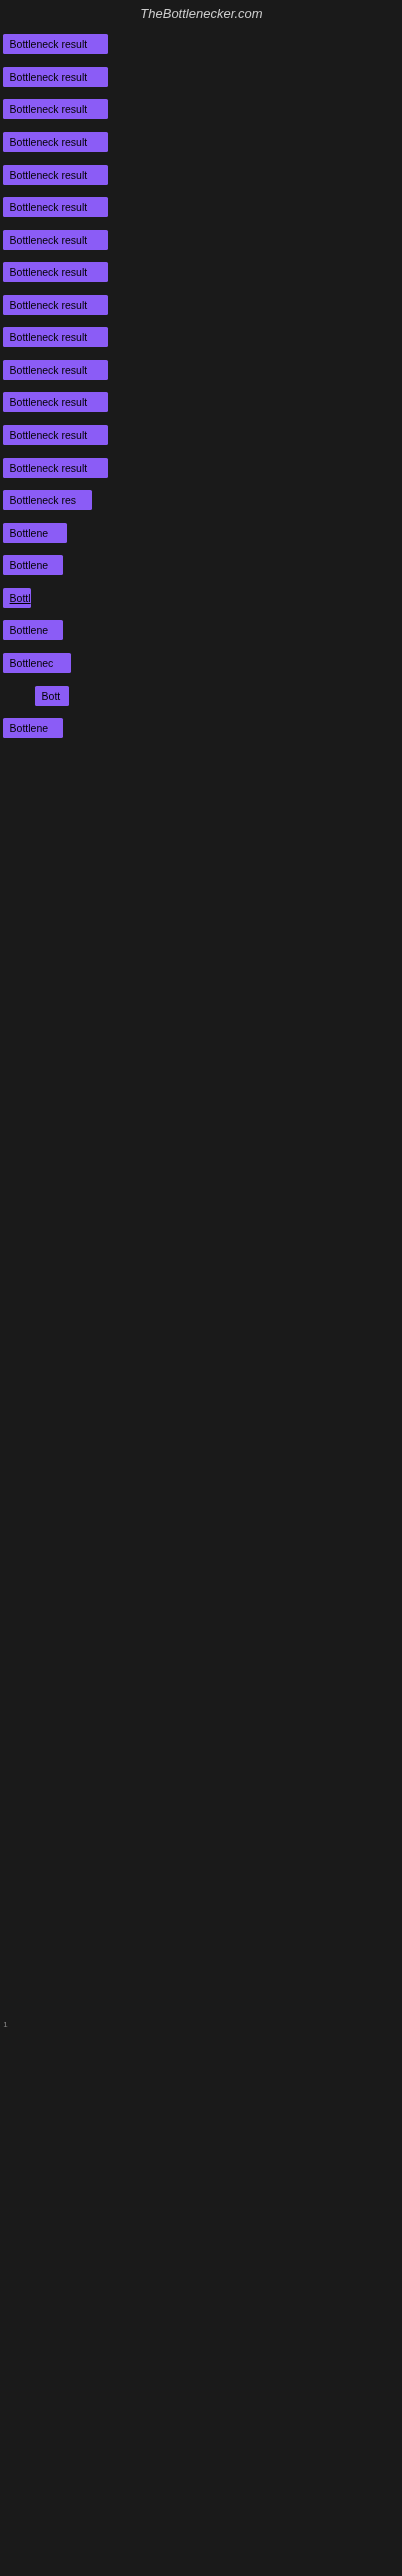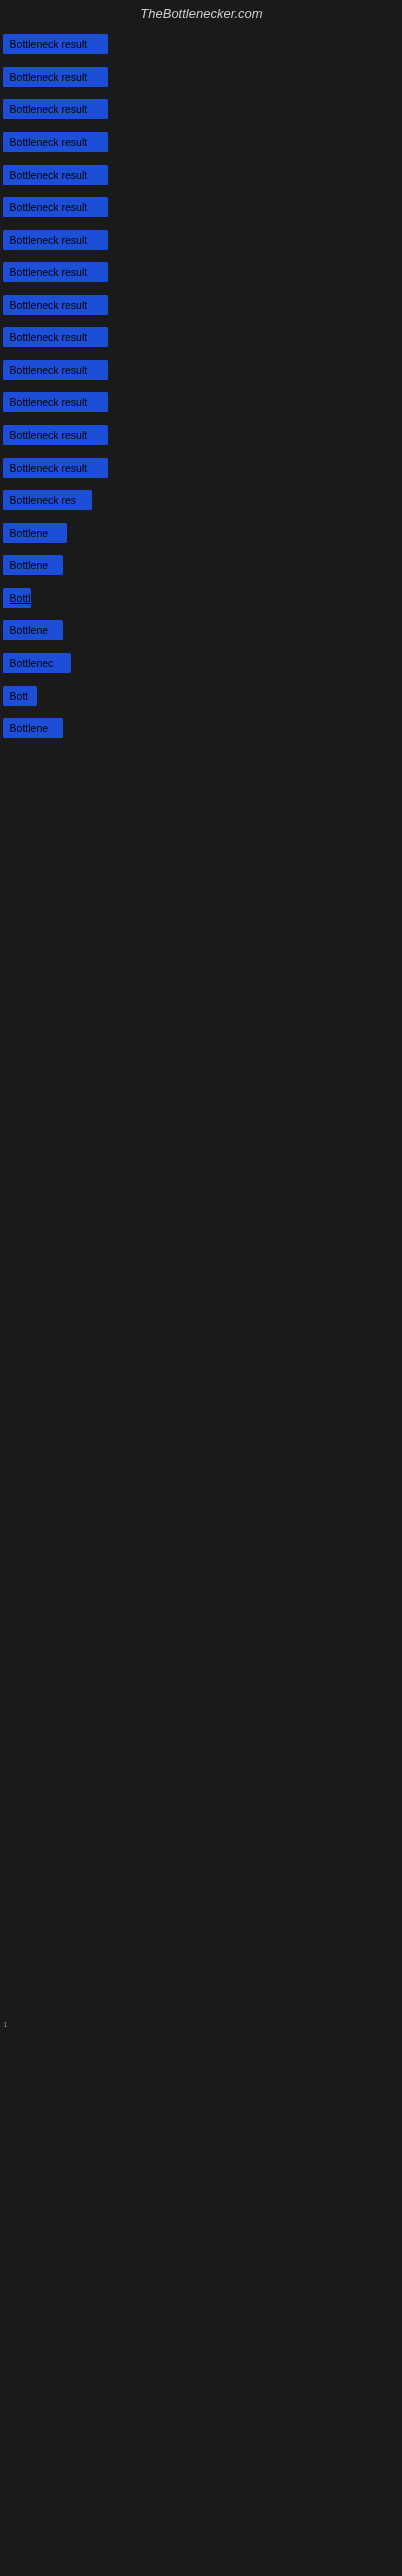--- a/index.html
+++ b/index.html
@@ -29,21 +29,21 @@
       padding: 0 3.2px;
     }
 
     .bottleneck-item {
       margin-bottom: 3.2px;
       padding: 3.2px 0;
     }
 
     .bottleneck-badge {
       display: inline-block;
-      background-color: #1d4ed8;
+      background-color: #8b5cf6;
       color: #000;
       font-size: 10.5px;
       font-weight: normal;
       padding: 4px 6.4px;
       border-radius: 1.6px;
       white-space: nowrap;
       overflow: hidden;
     }
 
     
@@ -69,18 +69,18 @@
     <div class="bottleneck-item"><span class="bottleneck-badge" style="max-width: 105px; width: 105px;">Bottleneck result</span></div>
     <div class="bottleneck-item"><span class="bottleneck-badge" style="max-width: 105px; width: 105px;">Bottleneck result</span></div>
     <div class="bottleneck-item"><span class="bottleneck-badge" style="max-width: 105px; width: 105px;">Bottleneck result</span></div>
     <div class="bottleneck-item"><span class="bottleneck-badge" style="max-width: 105px; width: 105px;">Bottleneck result</span></div>
     <div class="bottleneck-item"><span class="bottleneck-badge" style="max-width: 89px; width: 89px;">Bottleneck res</span></div>
     <div class="bottleneck-item"><span class="bottleneck-badge" style="max-width: 64px; width: 64px;">Bottlene</span></div>
     <div class="bottleneck-item"><span class="bottleneck-badge" style="max-width: 60px; width: 60px;">Bottlene</span></div>
     <div class="bottleneck-item"><span class="bottleneck-badge" style="max-width: 40px; width: 28px; text-decoration: underline;">Bottl</span></div>
     <div class="bottleneck-item"><span class="bottleneck-badge" style="max-width: 60px; width: 60px;">Bottlene</span></div>
     <div class="bottleneck-item"><span class="bottleneck-badge" style="max-width: 68px; width: 68px;">Bottlenec</span></div>
-    <div class="bottleneck-item"><span class="bottleneck-badge" style="max-width: 34px; width: 34px;">Bott</span></div>
+    <div class="bottleneck-item"><span class="bottleneck-badge" style="max-width: 34px; width: 34px; margin-left: 32px;">Bott</span></div>
     <div class="bottleneck-item"><span class="bottleneck-badge" style="max-width: 60px; width: 60px;">Bottlene</span></div>
   </div>
 
 <div style="position: absolute; bottom: 547px; left: 3.2px; color: #888; font-size: 8px;">1</div>
 
 
 </body></html>

